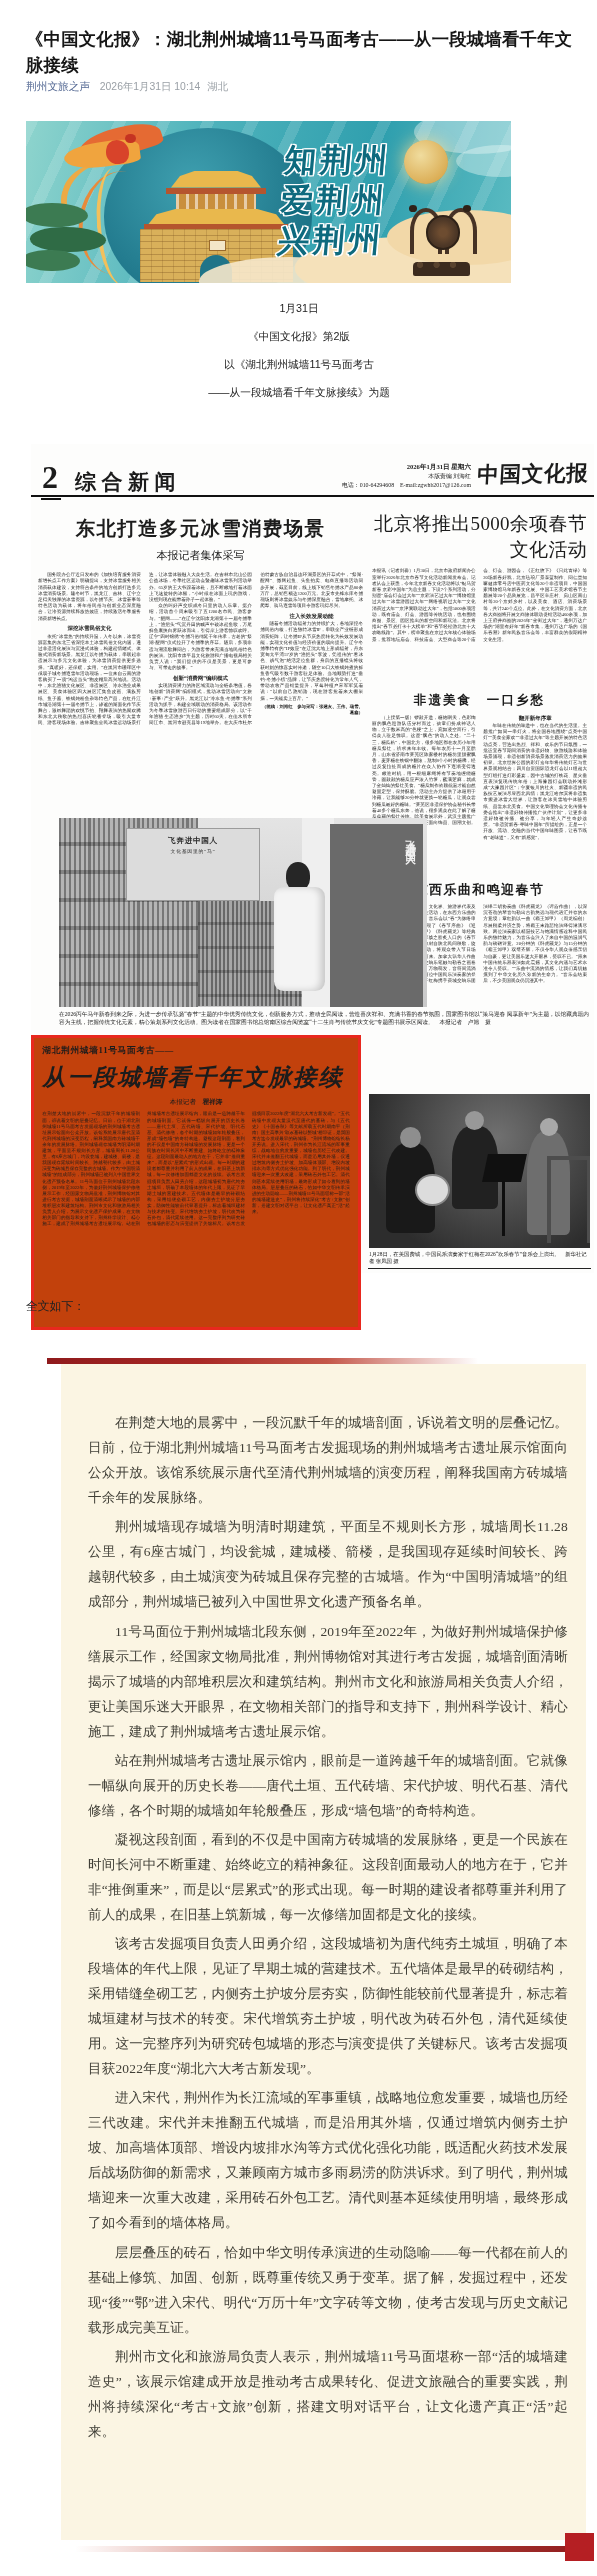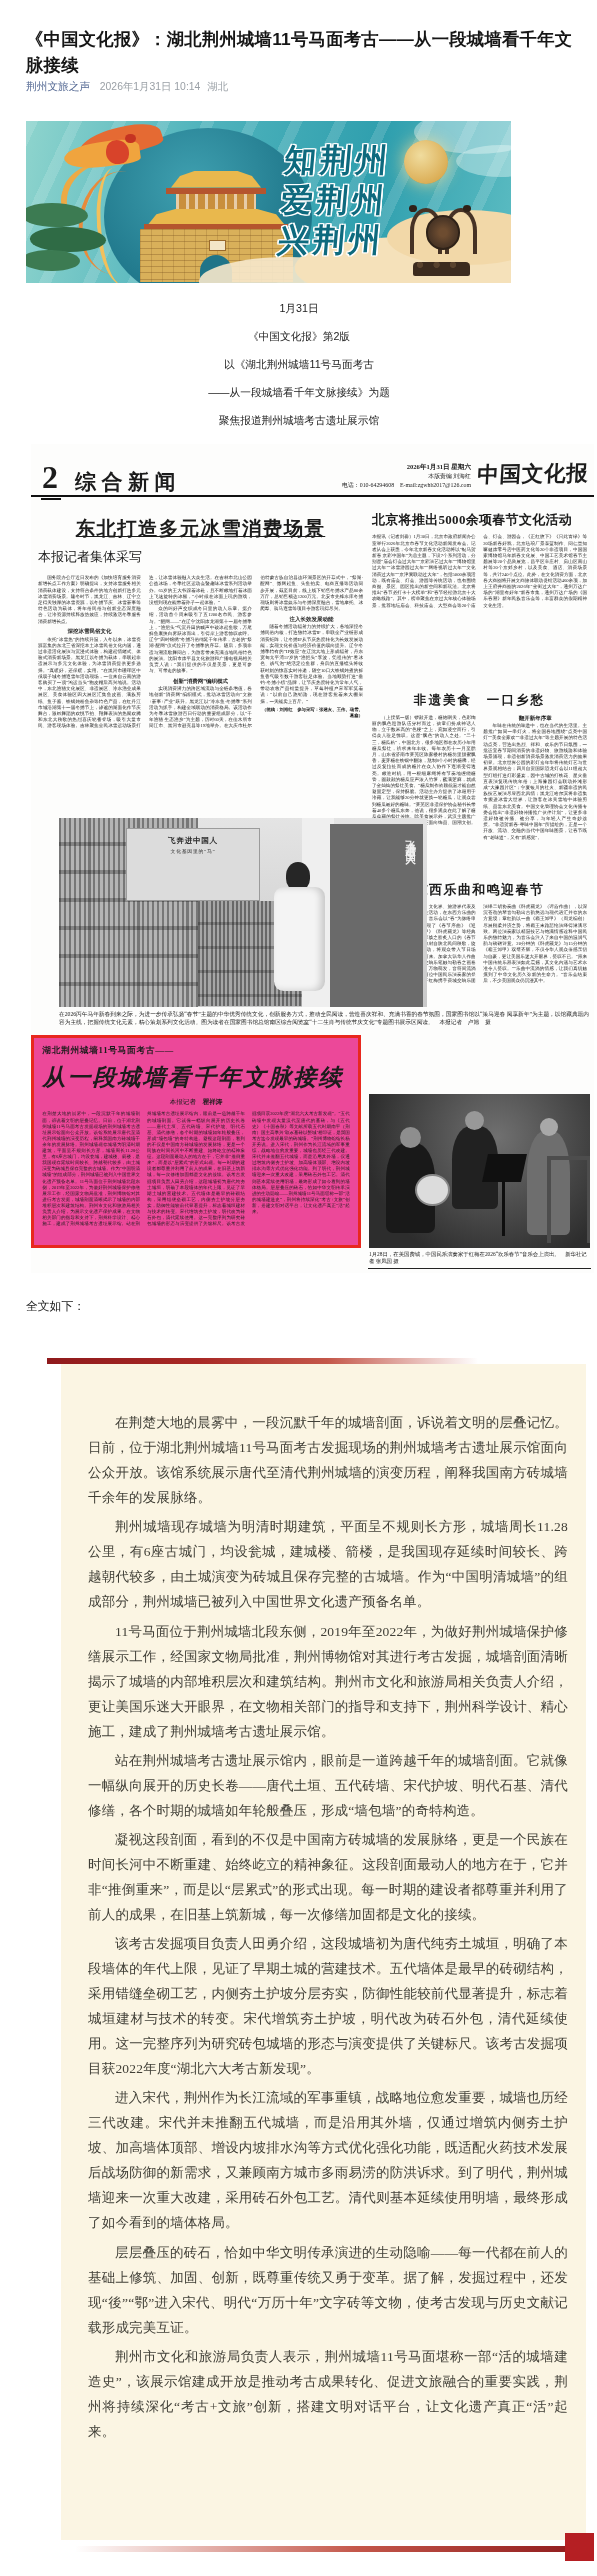--- a/index.html
+++ b/index.html
@@ -71,28 +71,28 @@
   .paper{position:absolute;left:31px;top:444px;width:563px;height:829px;background:#fdfdfc;
          font-family:"Liberation Serif","DejaVu Serif",serif;color:#1c1c1c;}
   .np-num{position:absolute;left:9.7px;top:15.3px;font-size:32px;font-weight:700;border-bottom:2.1px solid #111;padding:0 2.8px 1.4px 1.4px;}
   .np-section{position:absolute;left:44px;top:23.6px;font-size:21px;font-weight:700;letter-spacing:5.5px;}
   .np-info{position:absolute;right:123px;top:18px;text-align:right;font-size:5.9px;line-height:9px;color:#222;}
   .np-info b{font-size:6.6px;}
   .np-mast{position:absolute;right:2.8px;top:15.3px;width:116px;text-align:center;font-size:21.5px;font-weight:900;
            letter-spacing:0.7px;transform:skewX(-4deg) rotate(-1deg);font-family:"Liberation Serif",serif;}
   .np-rule{position:absolute;left:0;top:51px;width:100%;height:2.4px;background:#111;}
   .ice{position:absolute;left:7px;top:64px;width:325px;}
-  .ice h1{margin:7px 0 4px;font-size:19.4px;text-align:center;letter-spacing:1.4px;font-weight:700;text-decoration:underline;}
-  .ice .by{text-align:left;font-size:13px;margin-top:6.2px;}
+  .ice h1{margin:7px 0 4px;font-size:19.4px;text-align:center;letter-spacing:1.4px;font-weight:700;}
+  .ice .by{text-align:center;font-size:11px;margin-top:6.2px;}
   .cols3{column-count:3;column-gap:8.3px;margin-top:9px;font-size:4.6px;line-height:6.2px;text-align:justify;height:230px;overflow:hidden;}
   .cols2{column-count:2;column-gap:7.6px;font-size:4.6px;line-height:6.2px;text-align:justify;overflow:hidden;}
   .tiny-h{font-size:5.5px;font-weight:700;text-align:center;margin:3.5px 0 2.1px;}
   .credit{font-size:4.4px;font-weight:700;text-align:right;margin-top:2.1px;}
   .bj{position:absolute;left:341px;top:64px;width:215px;}
-  .bj h1{margin:2.8px 0 5.5px;font-size:13px;text-align:left;font-weight:700;letter-spacing:0.3px;}
+  .bj h1{margin:2.8px 0 5.5px;font-size:19px;text-align:right;font-weight:400;letter-spacing:0.3px;}
   .bj .cols2{height:151px;}
   .fy{position:absolute;left:341px;top:244px;width:215px;}
   .fy h1{margin:4.2px 0 5.5px;font-size:12.5px;text-align:center;font-weight:700;letter-spacing:2.1px;}
   .fy .cols2{height:175px;}
   .mus{position:absolute;left:341px;top:431px;width:215px;}
   .mus h1{margin:5.5px 0 5.5px;font-size:13px;text-align:center;font-weight:700;letter-spacing:1.4px;}
   .mus .cols2{height:182px;}
   .photo-lib{position:absolute;left:28px;top:374px;width:368px;height:189px;
              background:linear-gradient(#e4e4e4,#c9c9c9);overflow:hidden;}
   .shelf{position:absolute;left:0;top:0;width:139px;height:100%;
@@ -105,21 +105,21 @@
   .poster-top{position:absolute;left:67px;top:9.7px;width:132px;height:64px;background:#dcdcdc;border:0.7px solid #9b9b9b;
               color:#2a2a2a;font-size:7.6px;font-weight:700;text-align:center;padding-top:7px;letter-spacing:0.7px;}
   .poster-top small{display:block;font-size:4.9px;font-weight:400;margin-top:2.8px;}
   .poster-right{position:absolute;right:4.2px;top:5.5px;width:82px;height:178px;background:#6a6a6a;color:#f2f2f2;
                 writing-mode:vertical-rl;font-size:10.4px;font-weight:700;letter-spacing:2.8px;padding:8.3px 5.5px;text-align:left;}
   .pillar{position:absolute;left:243px;top:0;width:32px;height:100%;background:#efefef;}
   .person{position:absolute;left:208px;top:44px;width:67px;height:144px;}
   .person .hair{position:absolute;left:19.4px;top:0;width:23.6px;height:28px;background:#262626;border-radius:50% 50% 40% 40%;}
   .person .coat{position:absolute;left:7px;top:25px;width:51px;height:104px;background:#f4f4f4;border-radius:9.7px;box-shadow:inset -4.2px 0 7px rgba(0,0,0,.18);}
   .lib-cap{position:absolute;left:28px;top:567px;width:530px;font-size:5.7px;line-height:7.6px;color:#1a1a1a;text-align:justify;}
-  .redbox{position:absolute;left:0px;top:591px;width:330px;height:213px;border:3.5px solid #e8281e;background:#ec4899;box-sizing:border-box;padding:5.5px 8.3px;}
+  .redbox{position:absolute;left:0px;top:591px;width:330px;height:295px;border:3.5px solid #e8281e;background:#c2410c;box-sizing:border-box;padding:5.5px 8.3px;}
   .redbox .kick{font-size:8.7px;font-weight:700;letter-spacing:0.7px;margin-top:1.4px;}
   .redbox h1{margin:5.5px 0 4.2px;font-size:23px;text-align:left;font-weight:700;letter-spacing:2.1px;font-style:italic;}
   .redbox .by{text-align:center;font-size:6.6px;margin-bottom:4.9px;}
   .redbox .cols3{margin-top:2.8px;height:154px;column-gap:7px;font-size:4.5px;line-height:6.1px;}
   .photo-orch{position:absolute;left:338px;top:650px;width:221px;height:154px;overflow:hidden;
        background:radial-gradient(circle at 58% 28%,#707070,#2d2d2d 78%);}
   .orch .m1{position:absolute;left:16.6px;top:49px;width:49px;height:90px;background:#191919;border-radius:40% 40% 7px 7px;}
   .orch .m1h{position:absolute;left:30.5px;top:33px;width:21px;height:21px;background:#8e8e8e;border-radius:50%;}
   .orch .m2{position:absolute;left:83px;top:32px;width:46px;height:83px;background:#212121;border-radius:40% 40% 5.5px 5.5px;}
   .orch .m2h{position:absolute;left:96px;top:16.6px;width:19.4px;height:19.4px;background:#989898;border-radius:50%;}
@@ -200,21 +200,20 @@
       <div class="drum"></div>
         <div class="base"></div>
     </div>
   </div>
 
   <div class="intro">
     <div>1月31日</div>
     <div>《中国文化报》第2版</div>
     <div>以《湖北荆州城墙11号马面考古</div>
     <div>——从一段城墙看千年文脉接续》为题</div>
-    <div>聚焦报道荆州城墙考古遗址展示馆</div>
   </div>
 
   <div class="paper">
     <div class="np-num">2</div>
     <div class="np-section">综合新闻</div>
     <div class="np-info">
       <b>2026年1月31日 星期六</b><br>
       <span>本版责编 刘海红</span><br>
       <span>电话：010-64294608　E-mail:zgwhb2017@126.com</span>
     </div>

